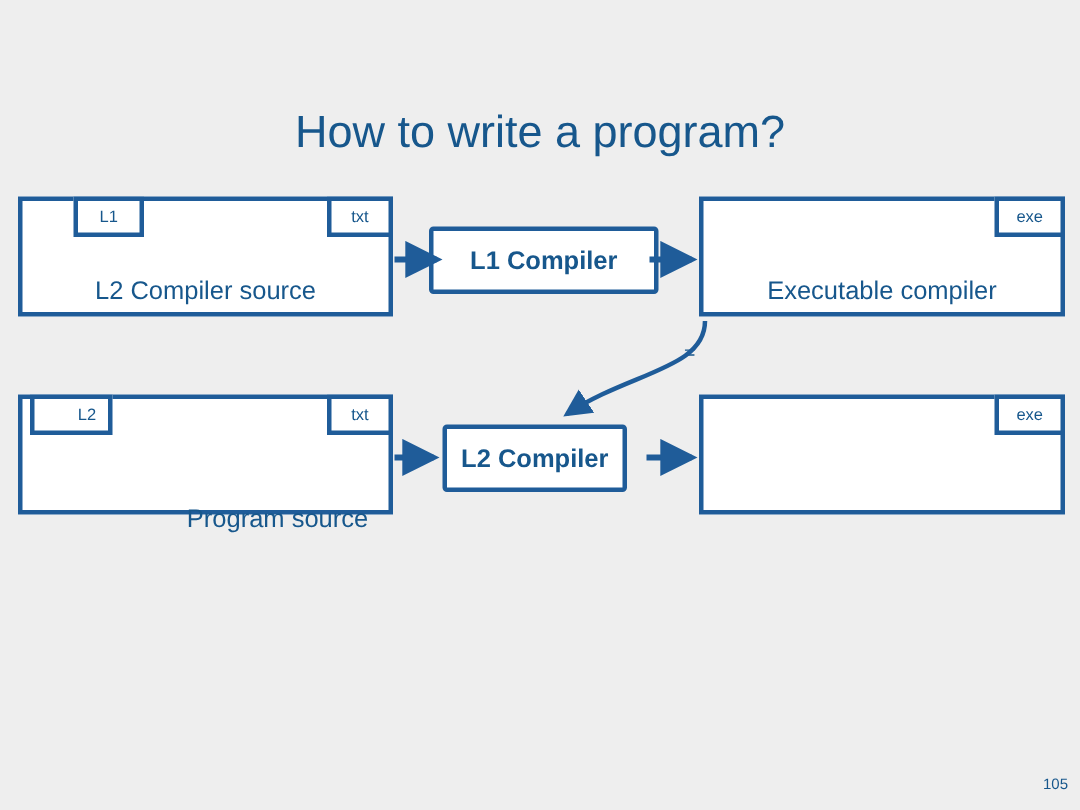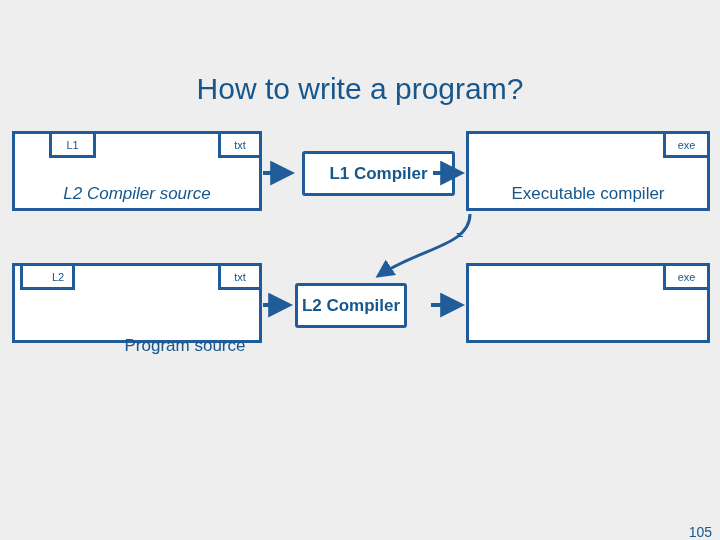--- a/index.html
+++ b/index.html
@@ -84,22 +84,22 @@
 
   .eq {
     position: absolute;
     font-size: 13px;
     color: #17578c;
   }
 
   .pagenum {
     position: absolute;
     right: 8px;
-    bottom: 0;
-    font-size: 14px;
+    bottom: 11px;
+    font-size: 10px;
     color: #17578c;
   }
 
   svg.overlay {
     position: absolute;
     left: 0; top: 0;
     width: 720px;
     height: 540px;
     pointer-events: none;
   }
@@ -111,44 +111,44 @@
 
   <div class="title">How to write a program?</div>
 
   <div class="box doc-box" style="left:12px; top:131px; width:250px; height:80px;"></div>
   <div class="tag" style="left:20px; top:131px; width:47px; height:27px;margin-left:29px;">
     <span>L1</span>
   </div>
   <div class="tag" style="left:218px; top:131px; width:44px; height:27px;">
     <span>txt</span>
   </div>
-  <div class="doc-label" style="left:12px; top:184px; width:250px;font-style:italic;">L2 Compiler source</div>
+  <div class="doc-label" style="left:12px; top:184px; width:250px;">L2 Compiler source</div>
 
-  <div class="compiler-box" style="left:302px; top:151px; width:153px; height:45px;">
+  <div class="compiler-box" style="left:286px; top:151px; width:153px; height:45px;">
     <span>L1 Compiler</span>
   </div>
 
   <div class="box doc-box" style="left:466px; top:131px; width:244px; height:80px;"></div>
   <div class="tag" style="left:663px; top:131px; width:47px; height:27px;">
     <span>exe</span>
   </div>
   <div class="doc-label" style="left:466px; top:184px; width:244px;">Executable compiler</div>
 
   <div class="eq" style="left:456px; top:227px;">=</div>
 
   <div class="box doc-box" style="left:12px; top:263px; width:250px; height:80px;"></div>
   <div class="tag" style="left:20px; top:263px; width:55px; height:27px;padding-left:21px;">
     <span>L2</span>
   </div>
   <div class="tag" style="left:218px; top:263px; width:44px; height:27px;">
     <span>txt</span>
   </div>
   <div class="doc-label" style="left:12px; top:336px; width:284px;padding-left:31px;">Program source</div>
 
-  <div class="compiler-box" style="left:295px; top:283px; width:112px; height:45px;text-align:right;">
+  <div class="compiler-box" style="left:295px; top:283px; width:123px; height:45px;text-align:right;">
     <span>L2 Compiler</span>
   </div>
 
   <div class="box doc-box" style="left:466px; top:263px; width:244px; height:80px;"></div>
   <div class="tag" style="left:663px; top:263px; width:47px; height:27px;">
     <span>exe</span>
   </div>
 
   <svg class="overlay" viewBox="0 0 720 540">
     <defs>

